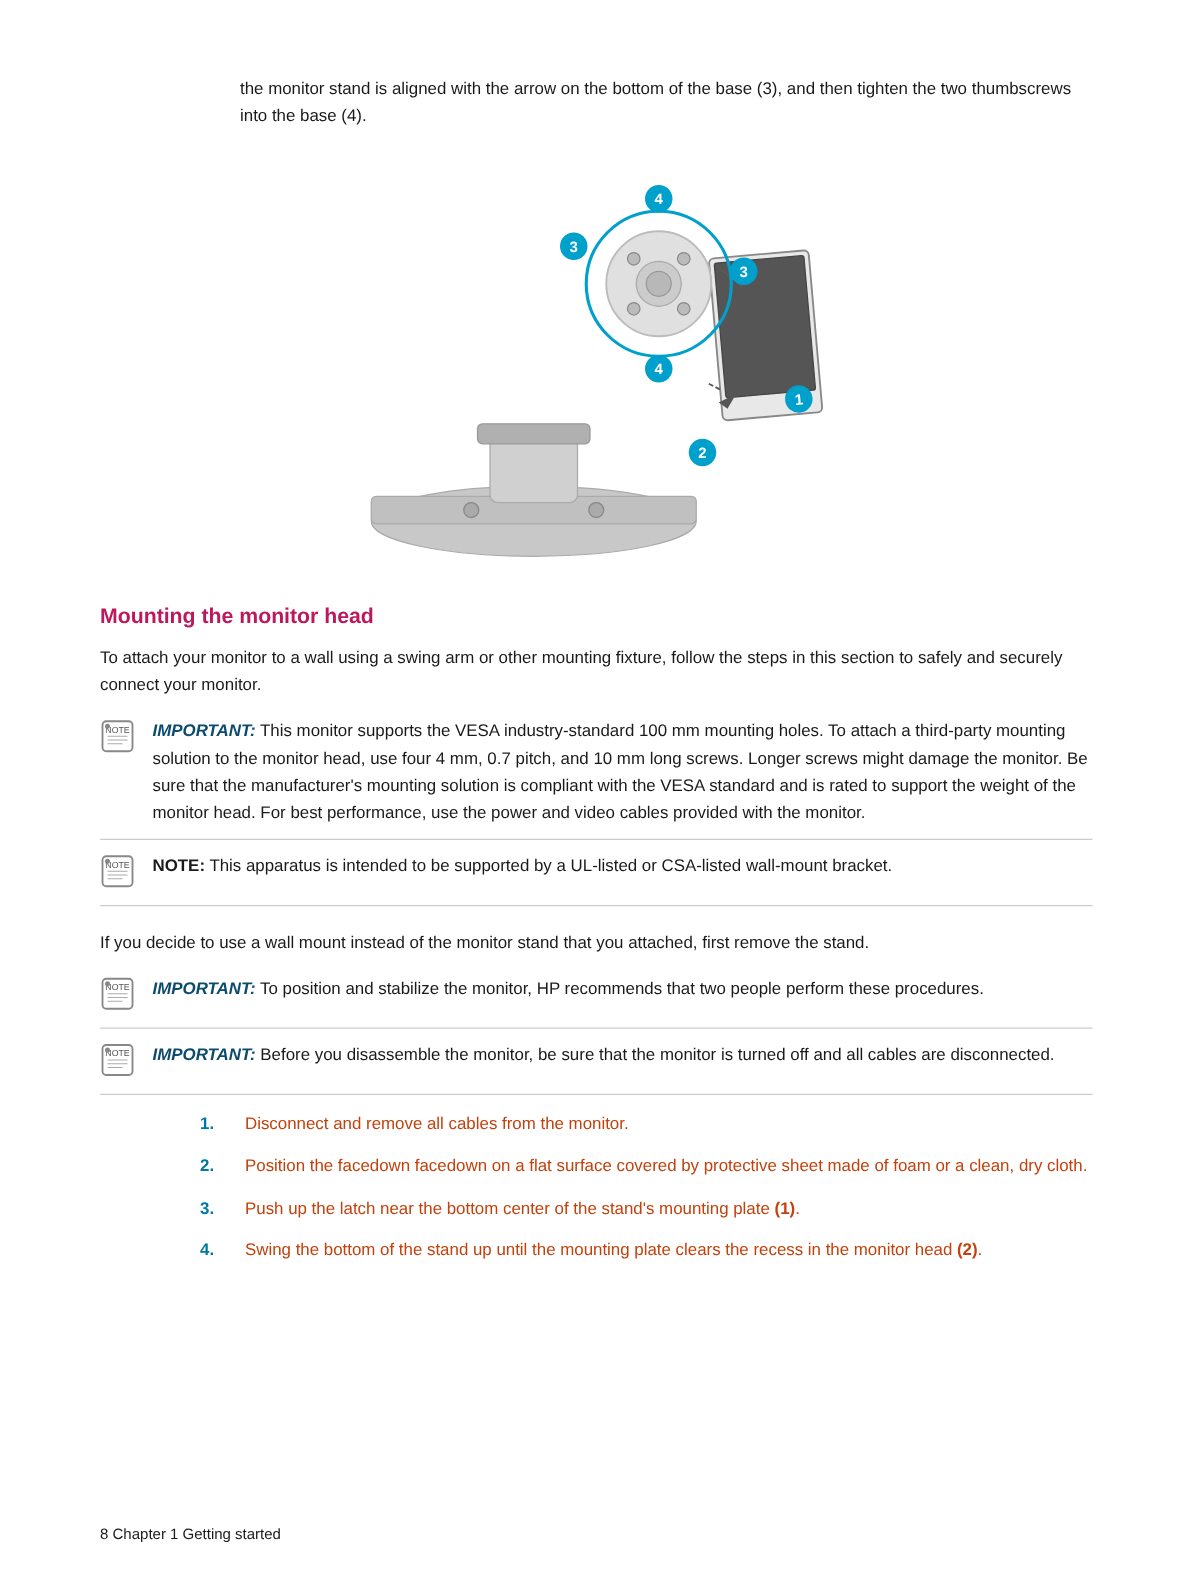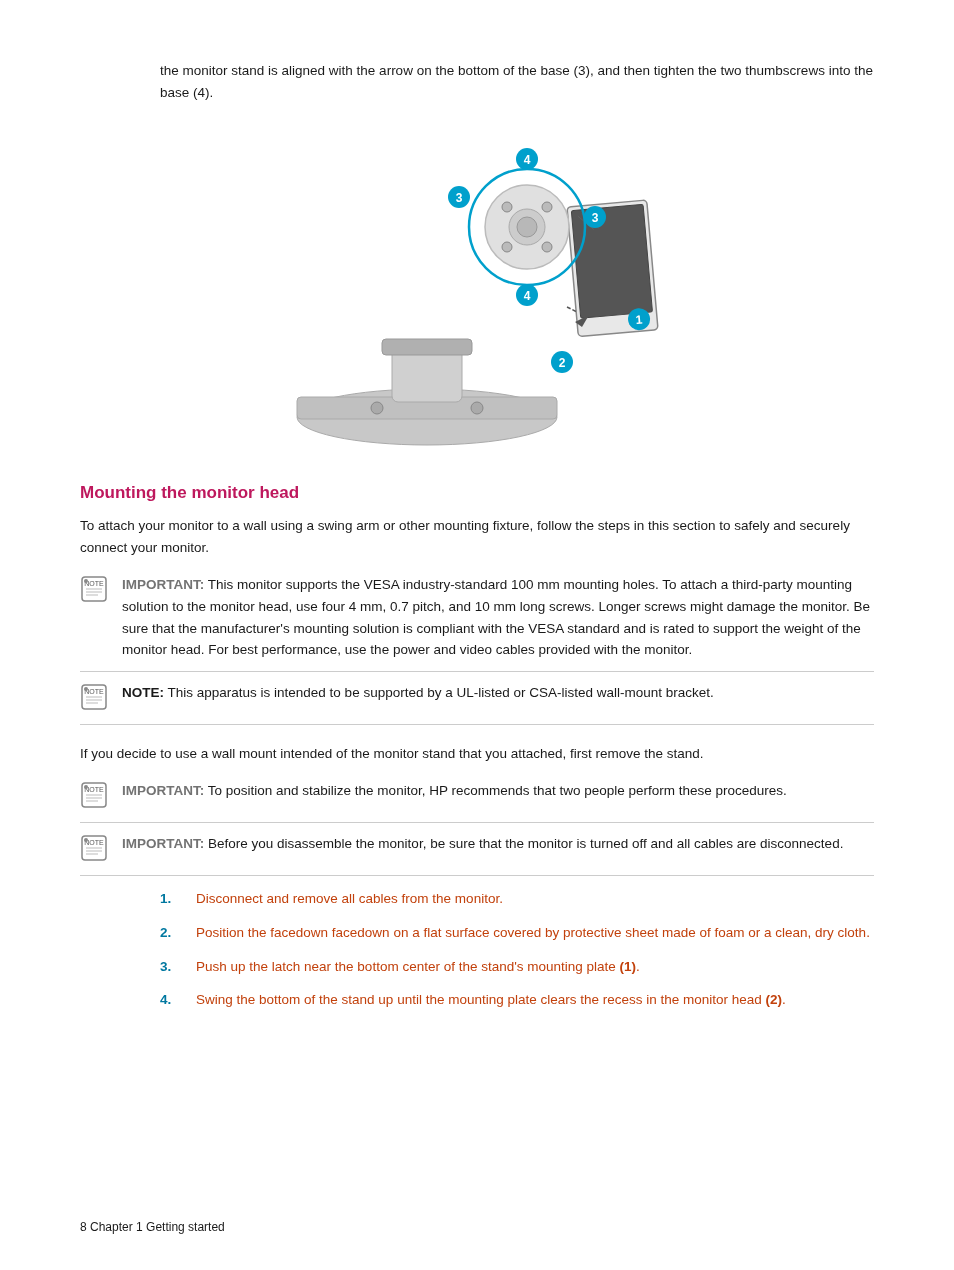--- a/index.html
+++ b/index.html
@@ -10,21 +10,21 @@
       color: #1a1a1a;
       width: 954px;
       min-height: 1270px;
       position: relative;
     }
     .page {
       padding: 60px 80px 80px 80px;
       max-width: 954px;
     }
     .intro-text {
-      margin-left: 80px;
+      margin-left: 112px;
       margin-bottom: 24px;
       font-size: 13.5px;
       line-height: 1.6;
       color: #1a1a1a;
     }
     .diagram-container {
       display: flex;
       justify-content: center;
       margin-bottom: 36px;
       margin-top: 10px;
@@ -61,21 +61,22 @@
     }
     .note-content {
       font-size: 13.5px;
       line-height: 1.6;
       color: #1a1a1a;
     }
     .note-content .label {
       font-weight: bold;
     }
     .note-content .label.important {
-      color: #737373;
+      color: #0c4a6e;
+      font-style: italic;
     }
     .note-content .label.note {
       color: #1a1a1a;
     }
     .steps-list {
       margin-left: 80px;
       margin-top: 12px;
     }
     .step-item {
       display: flex;
@@ -214,21 +215,21 @@
       <div class="note-content">
         <span class="label note">NOTE:</span>
         <span> </span>
         <span>This apparatus is intended to be supported by a UL-listed or CSA-listed wall-mount bracket.</span>
       </div>
     </div>
   </div>
 
   <div style="margin-top: 18px;">
 
-    <div class="section-body">If you decide to use a wall mount intended of the monitor stand that you attached, first remove the stand.</div>
+    <div class="section-body">If you decide to use a wall mount instead of the monitor stand that you attached, first remove the stand.</div>
 
     <div class="note-block">
       <div class="note-icon">
         <svg viewBox="0 0 28 28" xmlns="http://www.w3.org/2000/svg">
           <rect x="2" y="2" width="24" height="24" rx="3" fill="none" stroke="#888" stroke-width="1.5"></rect>
           <text x="14" y="11" text-anchor="middle" font-size="7" fill="#555">NOTE</text>
           <line x1="6" y1="14" x2="22" y2="14" stroke="#aaa" stroke-width="0.8"></line>
           <line x1="6" y1="17" x2="22" y2="17" stroke="#aaa" stroke-width="0.8"></line>
           <line x1="6" y1="20" x2="18" y2="20" stroke="#aaa" stroke-width="0.8"></line>
           <circle cx="6" cy="6" r="2" fill="#888"></circle>

